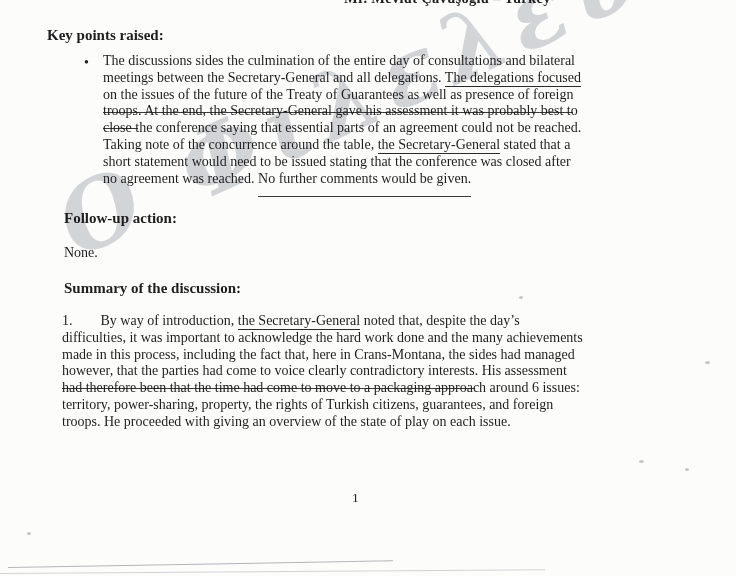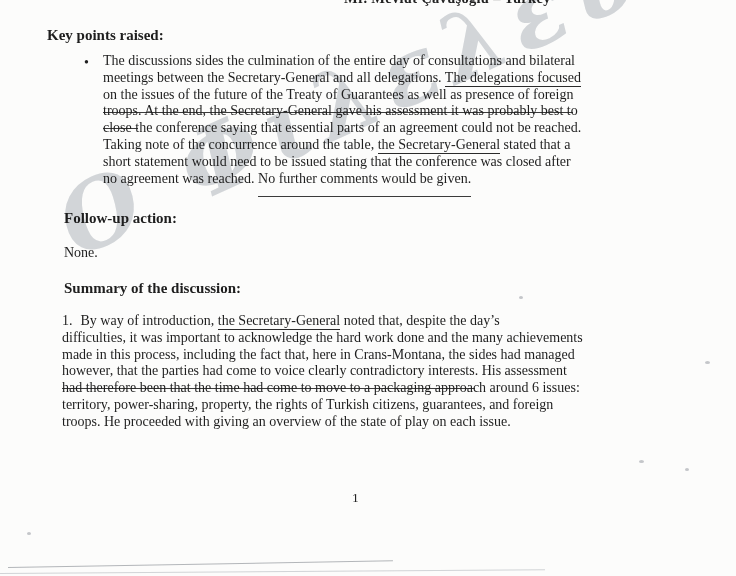--- a/index.html
+++ b/index.html
@@ -74,21 +74,21 @@
         <div class="doc-line"><span>no agreement was reached.  </span><span class="hu">No further comments would be given.</span></div>
       </div>
 
     <div class="heading h-follow">Follow-up action:</div>
 
     <div class="body-line none-line">None.</div>
 
     <div class="heading h-summary">Summary of the discussion:</div>
 
     <div class="para para-summary">
-        <div class="doc-line"><span>1.</span><span style="margin-left: 8px;">By way of introduction, </span><span class="u">the Secretary-General</span><span> noted that, despite the day’s</span></div>
+        <div class="doc-line"><span>1.</span><span style="margin-left: 28px;">By way of introduction, </span><span class="u">the Secretary-General</span><span> noted that, despite the day’s</span></div>
         <div class="doc-line"><span>difficulties, it was important to acknowledge the hard work done and the many achievements</span></div>
         <div class="doc-line"><span>made in this process, including the fact that, here in Crans-Montana, the sides had managed</span></div>
         <div class="doc-line"><span class="hu">however, that the parties had come to voice clearly contradictory interests</span><span>.  His assessment</span></div>
         <div class="doc-line"><span>had therefore been that the time had come to move to a packaging approach around 6 issues:</span></div>
         <div class="doc-line"><span>territory, power-sharing, property, the rights of Turkish citizens, guarantees, and foreign</span></div>
         <div class="doc-line"><span>troops.  He proceeded with giving an overview of the state of play on each issue.</span></div>
       </div>
 
     <div class="page-number">1</div>
   </div>

